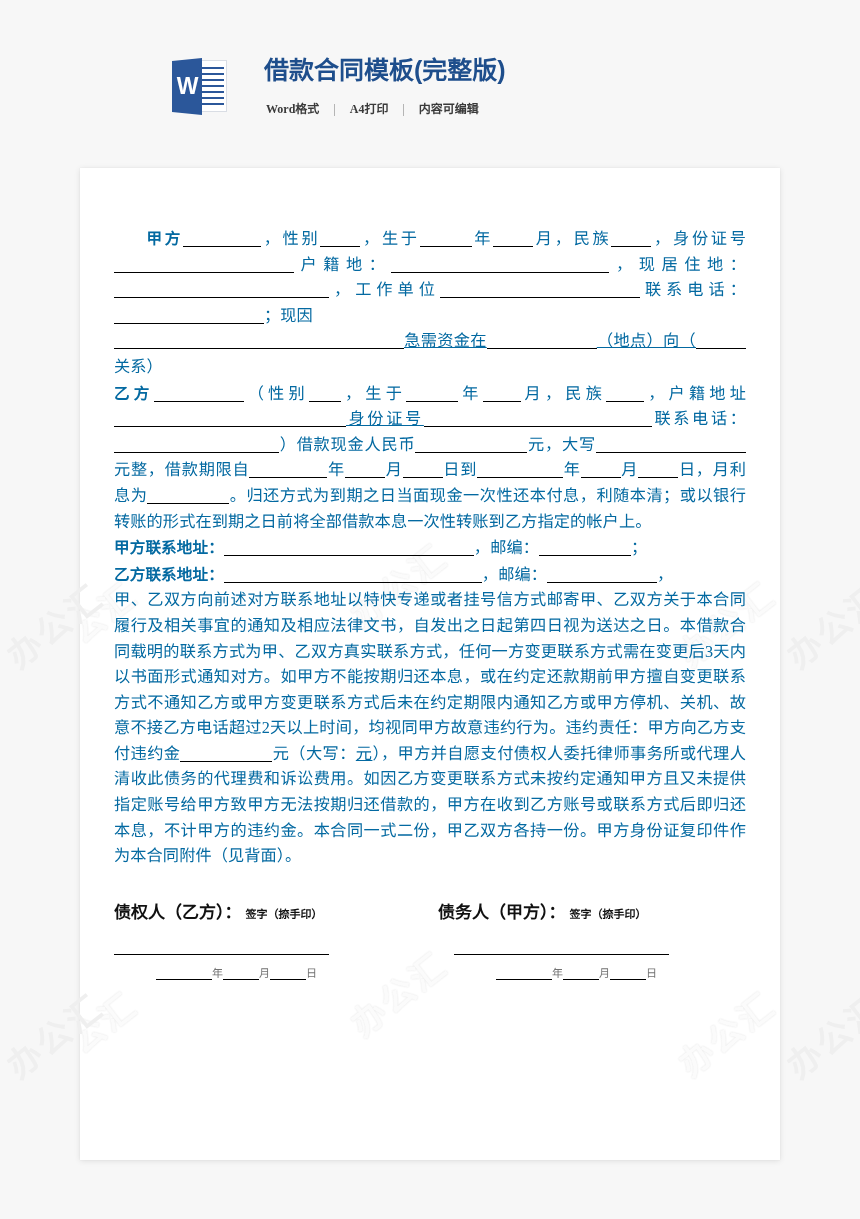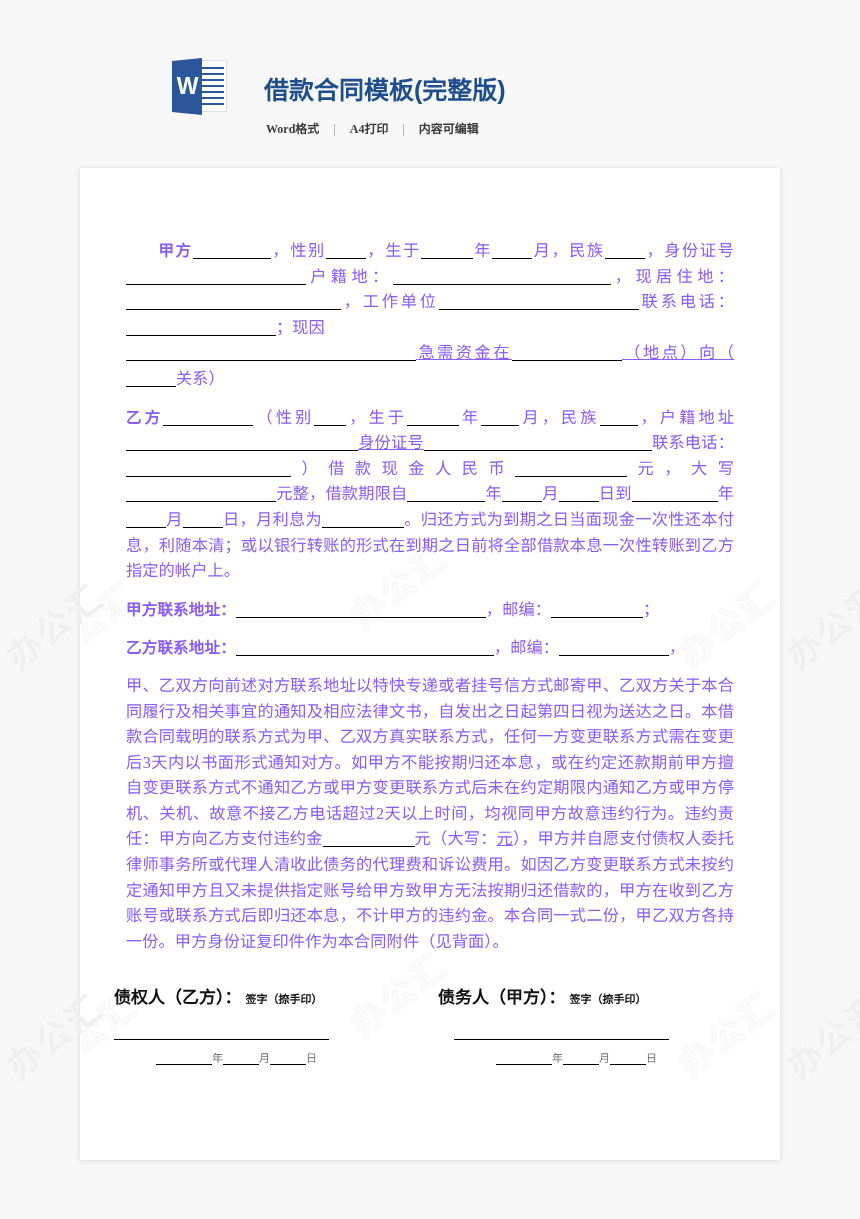--- a/index.html
+++ b/index.html
@@ -68,21 +68,20 @@
     color: #ffffff;
     font-family: "Liberation Sans", sans-serif;
     font-weight: bold;
     font-size: 23px;
     line-height: 57px;
     text-align: center;
     letter-spacing: -1px;
   }
   .header-text {
     margin-left: 36px;
-    margin-top: 20px;
   }
   .header-title {
     font-family: "Liberation Sans", sans-serif;
     font-weight: bold;
     font-size: 25px;
     color: #1e4e8c;
     letter-spacing: 0px;
     line-height: 30px;
     white-space: nowrap;
   }
@@ -156,23 +155,23 @@
     font-size: 22px;
     letter-spacing: 9px;
     color: #000;
     margin-bottom: 14px;
   }
 
   .p {
     font-family: "Liberation Serif", "DejaVu Serif", serif;
     font-size: 16.2px;
     line-height: 25.6px;
-    color: #8b5cf6;
+    color: #0369a1;
     text-align: justify;
-    margin: 12px;
+    margin: 0;
     letter-spacing: 0.1px;
   }
   .p.indent { text-indent: 2em; }
   .b { font-weight: bold; font-family: "Liberation Sans", sans-serif; font-size: 15.6px; }
 
   
   .u {
     display: inline-block;
     border-bottom: 1px solid #000;
     height: 16px;

